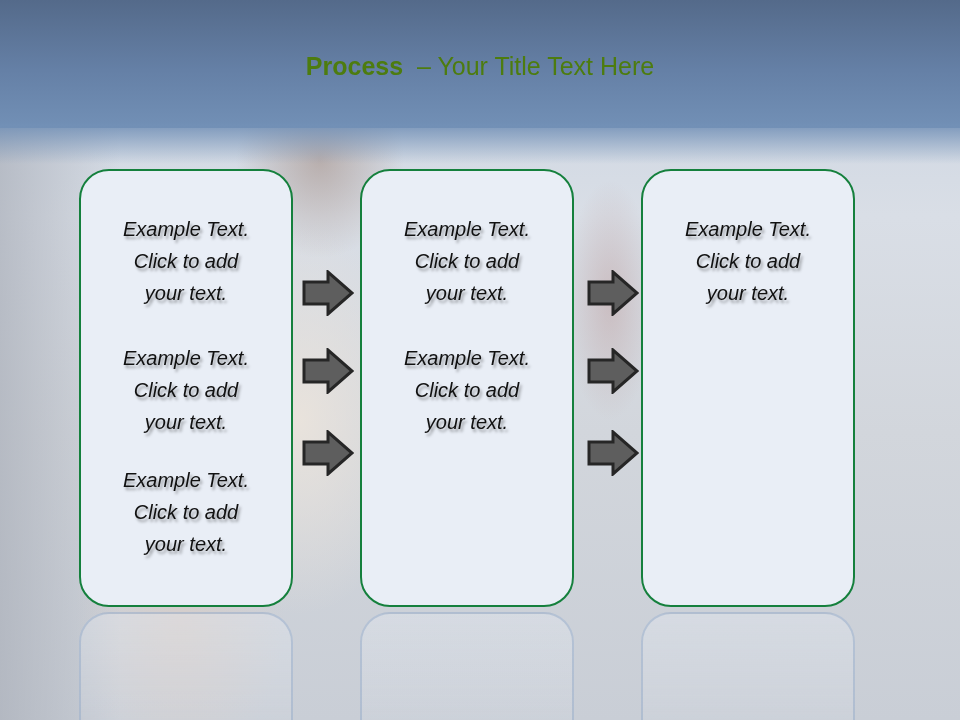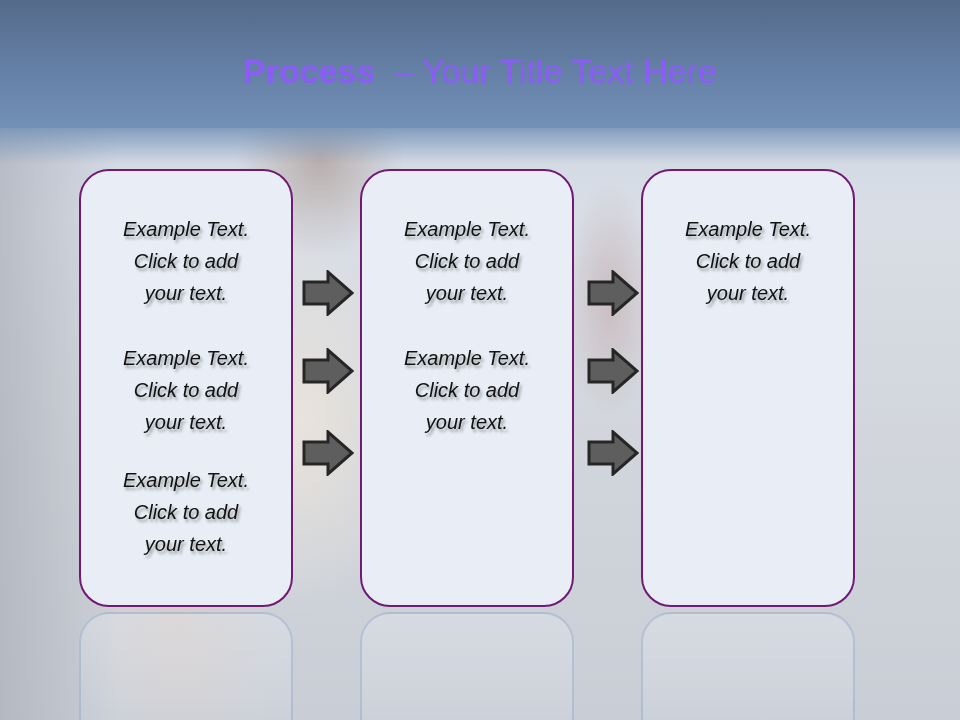--- a/index.html
+++ b/index.html
@@ -13,24 +13,24 @@
       radial-gradient(ellipse 60px 160px at 610px 300px, rgba(190,160,160,0.5), rgba(190,160,160,0) 75%),
       linear-gradient(to bottom, #c7d2e0 0%, #d9dee6 30%, #d2d6dc 60%, #c9ced6 100%);
   }
   .bg-left { position:absolute; left:0; top:120px; width:120px; height:600px;
     background: linear-gradient(to right, rgba(170,175,185,0.7), rgba(170,175,185,0)); }
   .header { position:absolute; left:0; top:0; width:960px; height:128px;
     background: linear-gradient(to bottom, #546a8a 0%, #6580a6 55%, #7290b6 100%); }
   .header-fade { position:absolute; left:0; top:124px; width:960px; height:40px;
     background: linear-gradient(to bottom, rgba(114,144,182,0.9), rgba(200,212,228,0)); }
   .title { position:absolute; left:0; top:52px; width:960px; text-align:center;
-    color:#8b5cf6; font-size:34px; white-space:pre; }
+    color:#4d7c0f; font-size:25px; white-space:pre; }
   .title b { font-weight:bold; }
   .box { position:absolute; top:169px; width:214px; height:438px;
-    background:#e9eef6; border:2px solid #701a75; border-radius:30px; box-sizing:border-box; }
+    background:#e9eef6; border:2px solid #15803d; border-radius:30px; box-sizing:border-box; }
   .refl { position:absolute; top:612px; width:214px; height:140px;
     border:2px solid rgba(147,169,200,0.5); border-radius:30px; box-sizing:border-box;
     background: linear-gradient(to bottom, rgba(233,238,246,0.35), rgba(233,238,246,0.05)); }
   .txt { position:absolute; left:0; width:100%; text-align:center;
     font-style:italic; font-size:20px; line-height:32px; color:#111;
     text-shadow: 2px 3px 3px rgba(0,0,0,0.35); }
   .arrow { position:absolute; width:52px; height:46px; }
 </style>
 </head>
 <body>

